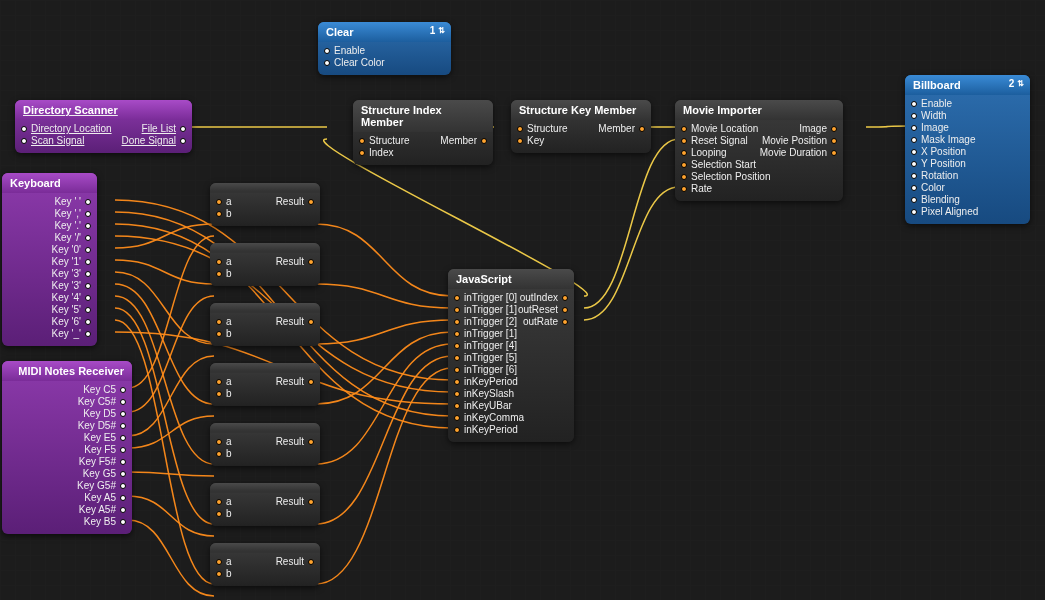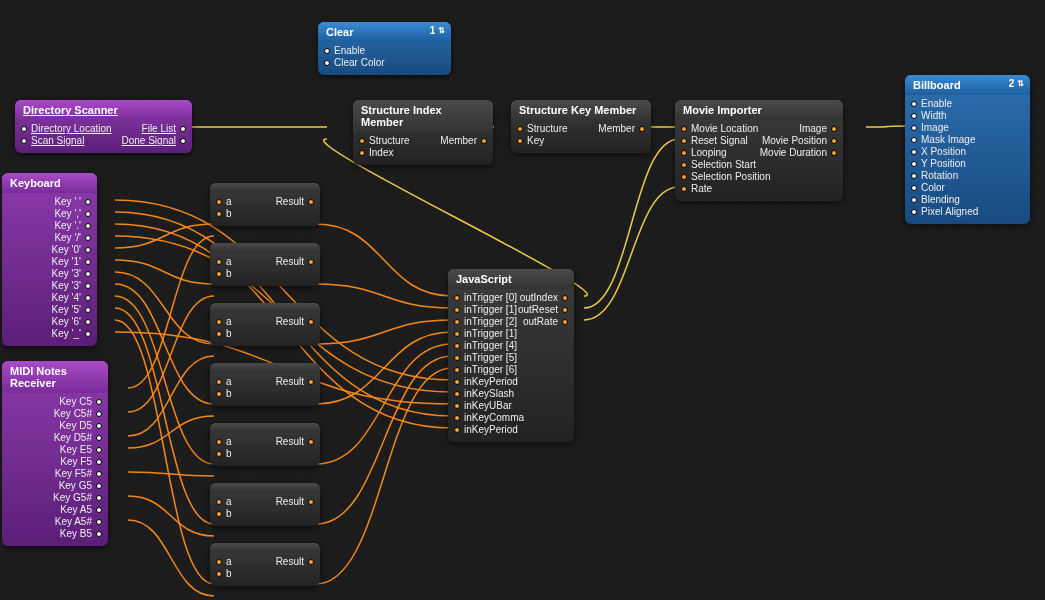--- a/index.html
+++ b/index.html
@@ -270,21 +270,21 @@
         </div>
         <div class="row">
           <span class="in"></span>
           <span class="out">
             <span class="dot w"></span>
             <span>Key '_'</span>
           </span>
         </div>
       </div>
     </div>
-    <div class="node purple" style="left: 2px; top: 361px; width: 106px;">
+    <div class="node purple" style="left: 2px; top: 361px; width: 130px; text-align: right;">
       <div class="title"><span>MIDI Notes Receiver</span></div>
       <div class="ports">
         <div class="row">
           <span class="in"></span>
           <span class="out">
             <span class="dot w"></span>
             <span>Key C5</span>
           </span>
         </div>
         <div class="row">

